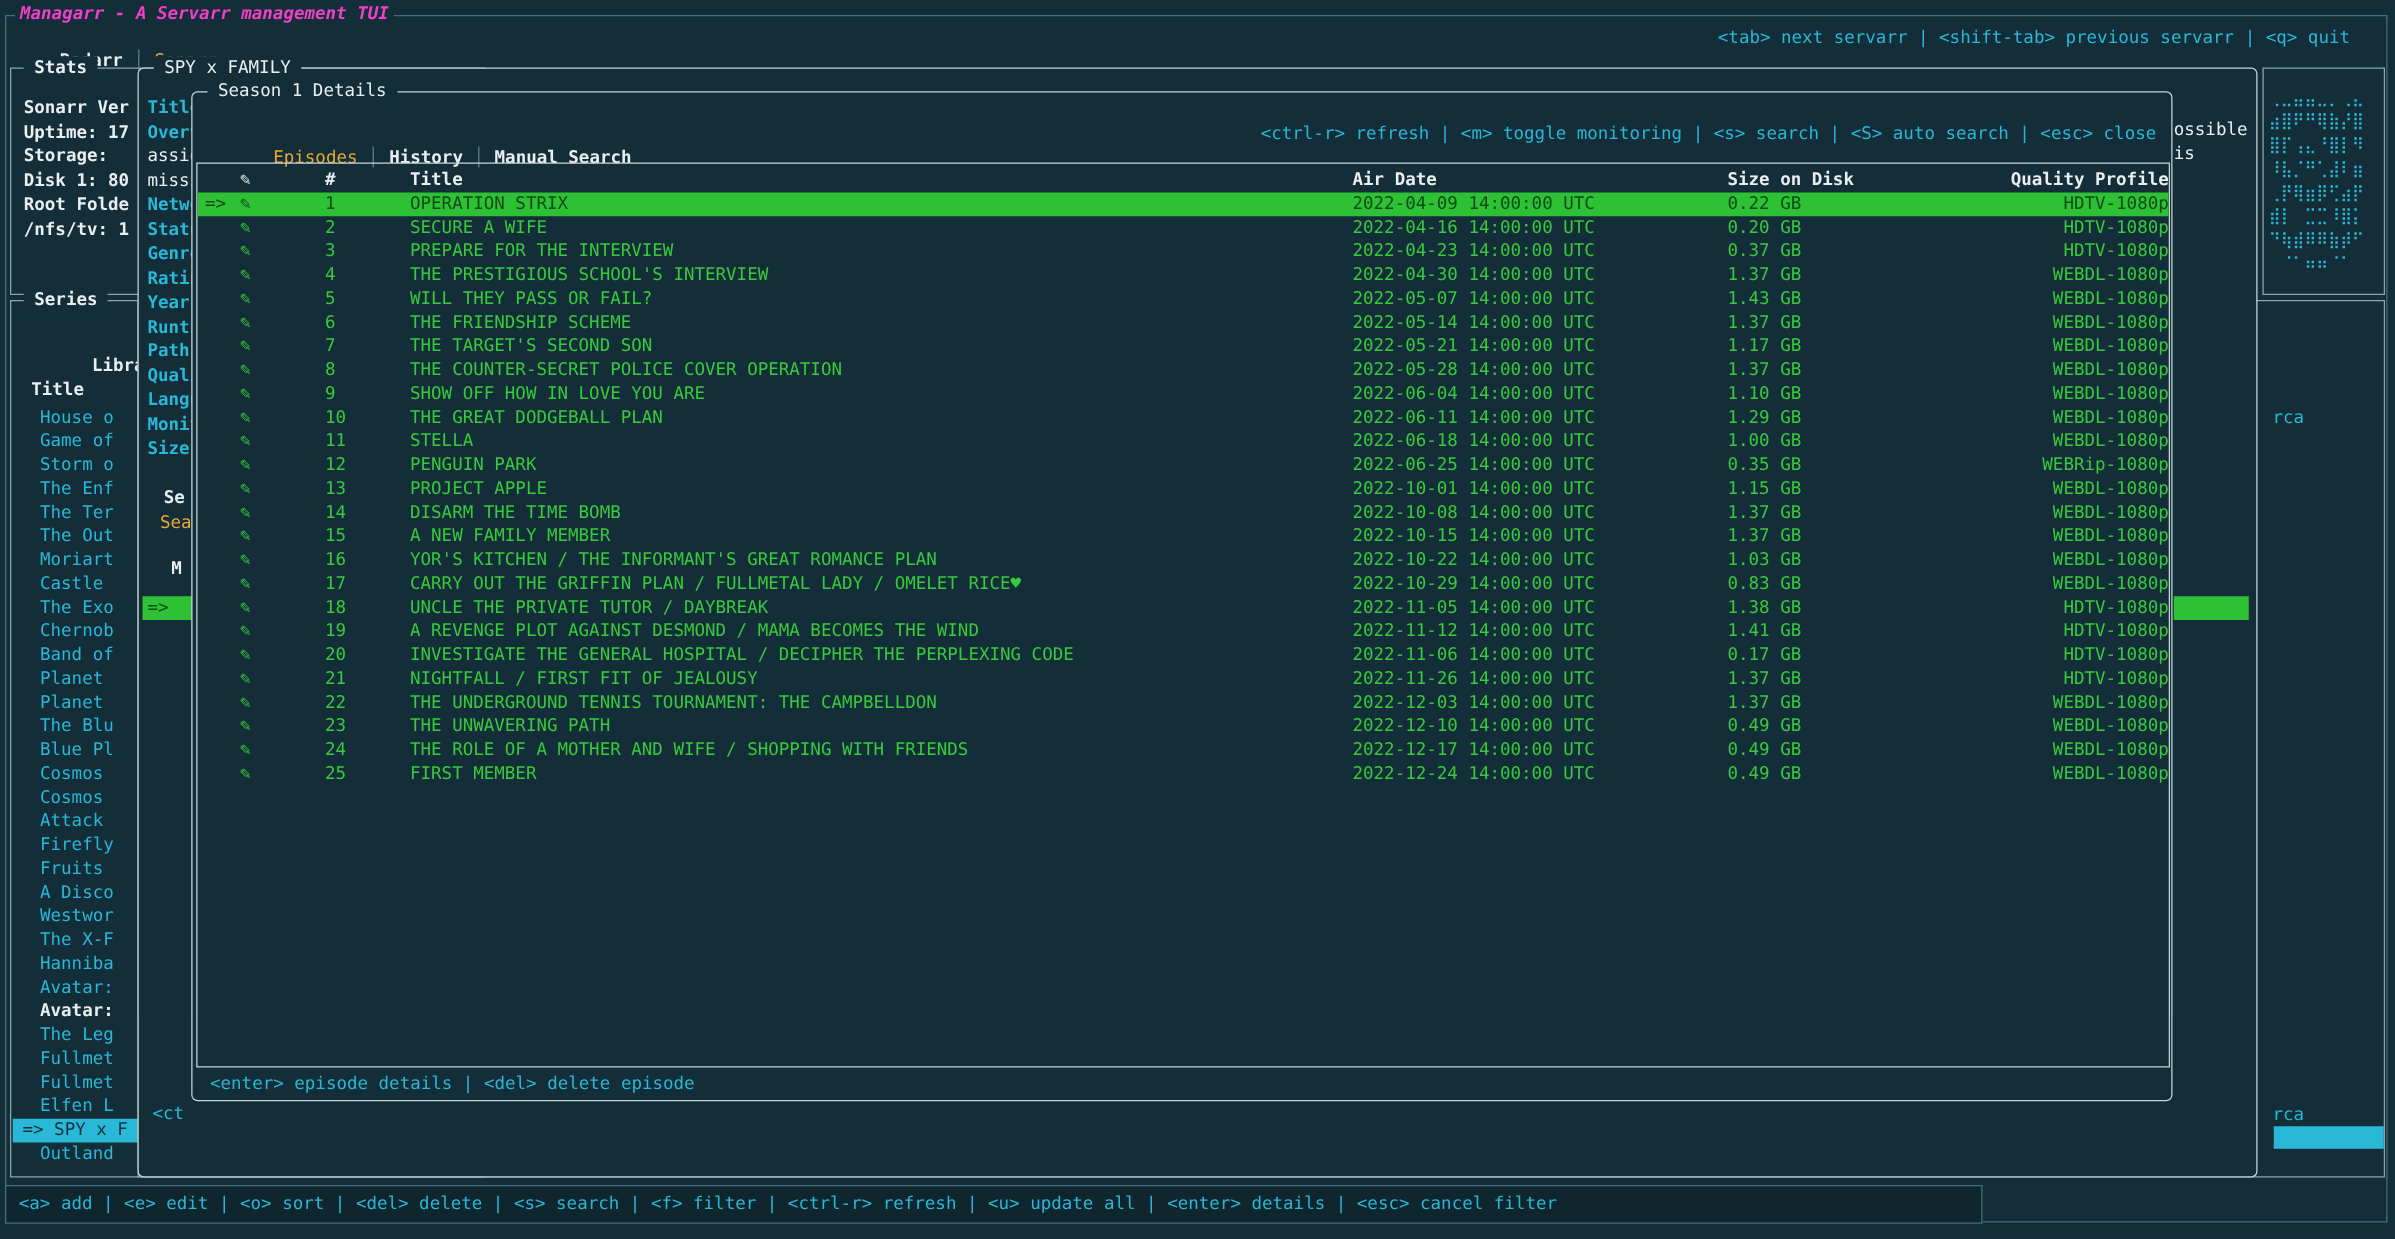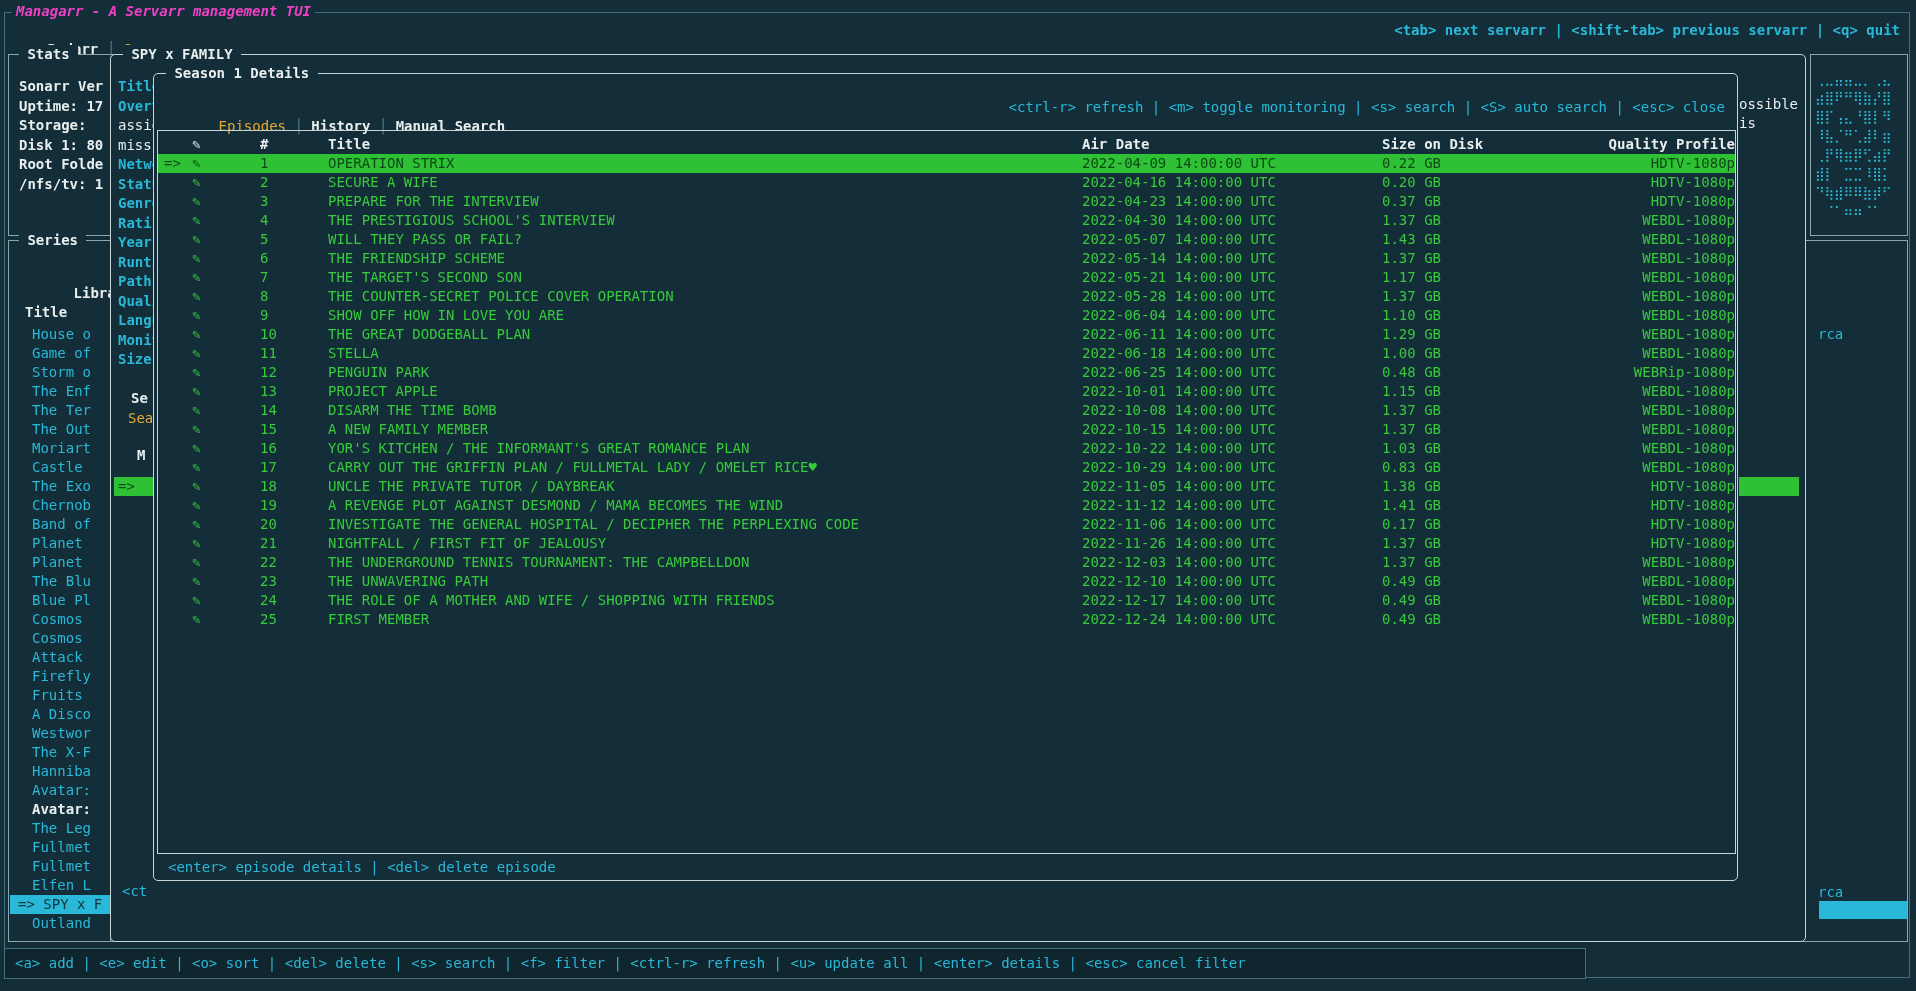--- a/index.html
+++ b/index.html
@@ -31,21 +31,21 @@
   .t-white{color:var(--white);}
   .t-magenta{color:var(--magenta);font-weight:bold;font-style:italic;}
   .t-sep{color:var(--sep);white-space:pre;}
 
   .app-border{position:absolute;left:4px;top:12px;width:1906px;height:966px;border:1px solid var(--border-app);}
   .app-title{position:absolute;left:12px;top:2px;background:var(--bg);padding:0 4px;z-index:3;}
 
   .panel{position:absolute;border:1px solid var(--border-panel);z-index:1;}
   .panel-title{position:absolute;top:-10px;left:10px;background:var(--bg);color:var(--white);font-weight:bold;white-space:pre;}
   .popup{position:absolute;border:1px solid var(--border-popup);border-radius:5px;background:var(--bg);}
-  .popup-title{position:absolute;top:-10px;left:12px;background:var(--bg);color:var(--white);font-weight:bold;white-space:pre;}
+  .popup-title{position:absolute;top:-10px;left:12px;background:var(--bg);color:var(--white);font-weight:normal;white-space:pre;}
 
   
   .stats-lines{position:absolute;left:10px;top:22px;right:4px;overflow:hidden;}
   .stat-line{height:19.5px;line-height:19.5px;color:var(--white);font-weight:bold;white-space:pre;}
 
   
   .logo-lines{position:absolute;left:4px;top:14px;right:2px;overflow:hidden;}
   .logo-line{height:19px;line-height:19px;color:var(--cyan);font-size:13px;white-space:pre;}
 
   
@@ -88,21 +88,21 @@
 <div class="screen">
 
   <div class="app-border"></div>
 
   <div class="app-title t-magenta">Managarr - A Servarr management TUI</div>
 
   <div class="abs" style="left:14px;top:21px;">
     <span class="t-white bold">Radarr</span><span class="t-sep"> </span><span class="t-sep">│</span><span class="t-sep"> </span><span class="t-yellow">Sonarr</span>
   </div>
 
-  <div class="abs t-cyan" style="right:16px;top:21px;font-weight:bold;">&lt;tab&gt; next servarr | &lt;shift-tab&gt; previous servarr | &lt;q&gt; quit</div>
+  <div class="abs t-cyan" style="right:36px;top:21px;">&lt;tab&gt; next servarr | &lt;shift-tab&gt; previous servarr | &lt;q&gt; quit</div>
 
   <div class="panel" style="left:8px;top:54px;width:380px;height:182px;">
     <span class="panel-title"> Stats </span>
     <div class="stats-lines">
 
     <div class="stat-line">Sonarr Ver</div>
         <div class="stat-line">Uptime: 17</div>
         <div class="stat-line">Storage:</div>
         <div class="stat-line">Disk 1: 80</div>
         <div class="stat-line">Root Folde</div>
@@ -338,21 +338,21 @@
             <span class="c-size">1.00 GB</span>
             <span class="c-quality">WEBDL-1080p</span>
           </div>
 
           <div class="ep-row">
             <span class="c-marker"></span>
             <span class="c-icon">✎</span>
             <span class="c-num">12</span>
             <span class="c-title">PENGUIN PARK</span>
             <span class="c-air">2022-06-25 14:00:00 UTC</span>
-            <span class="c-size">0.48 GB</span>
+            <span class="c-size">0.35 GB</span>
             <span class="c-quality">WEBRip-1080p</span>
           </div>
 
           <div class="ep-row">
             <span class="c-marker"></span>
             <span class="c-icon">✎</span>
             <span class="c-num">13</span>
             <span class="c-title">PROJECT APPLE</span>
             <span class="c-air">2022-10-01 14:00:00 UTC</span>
             <span class="c-size">1.15 GB</span>

